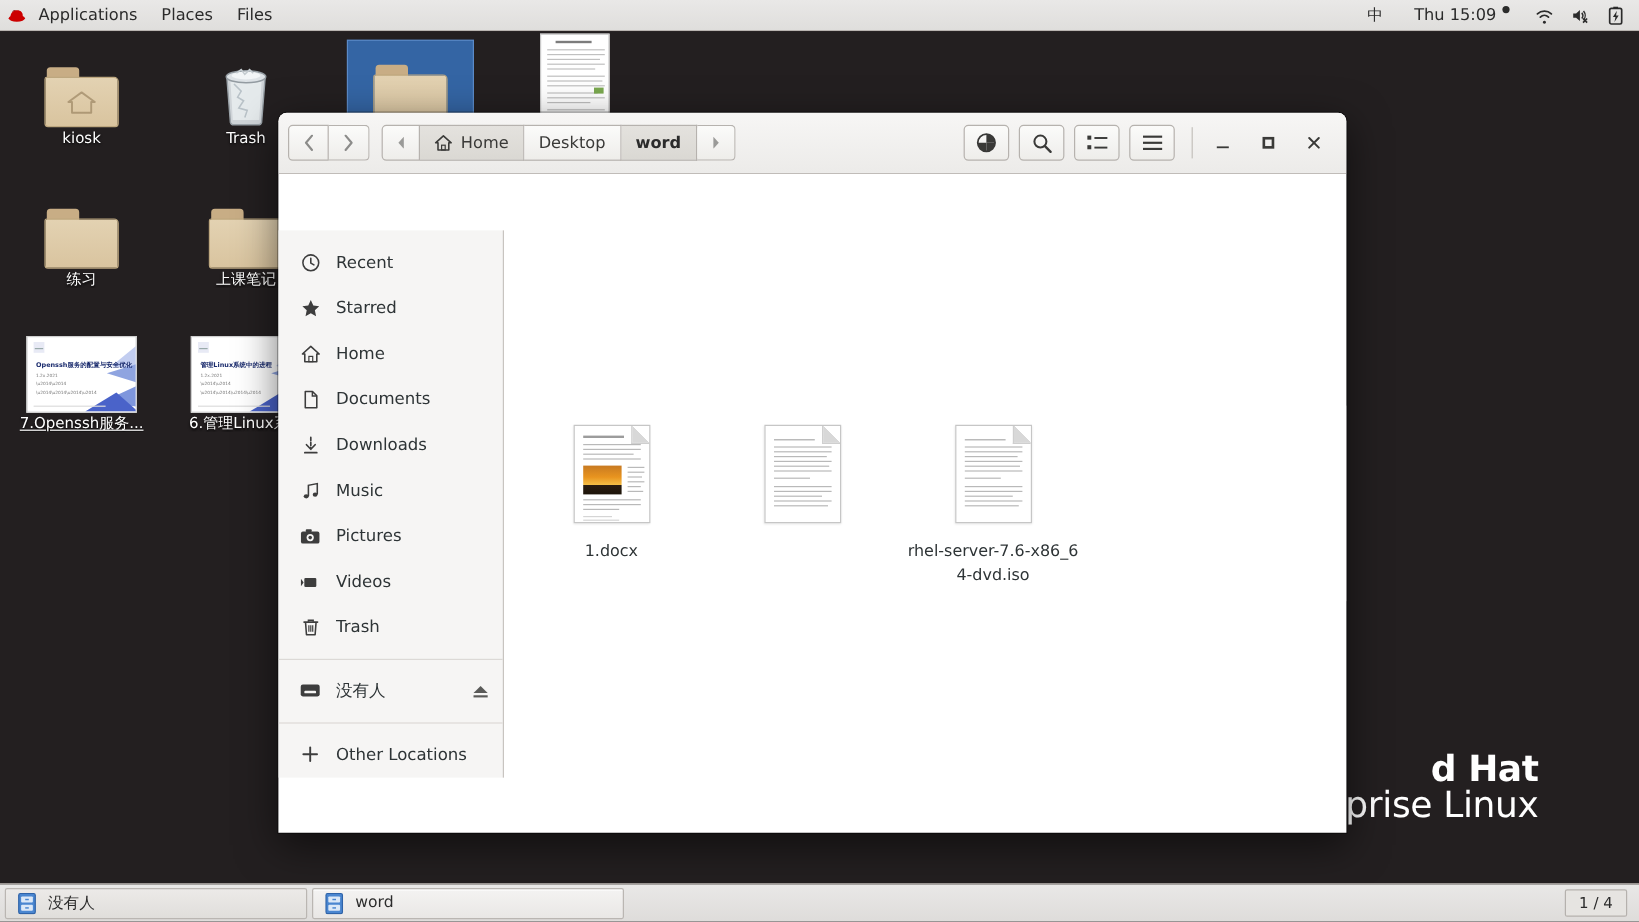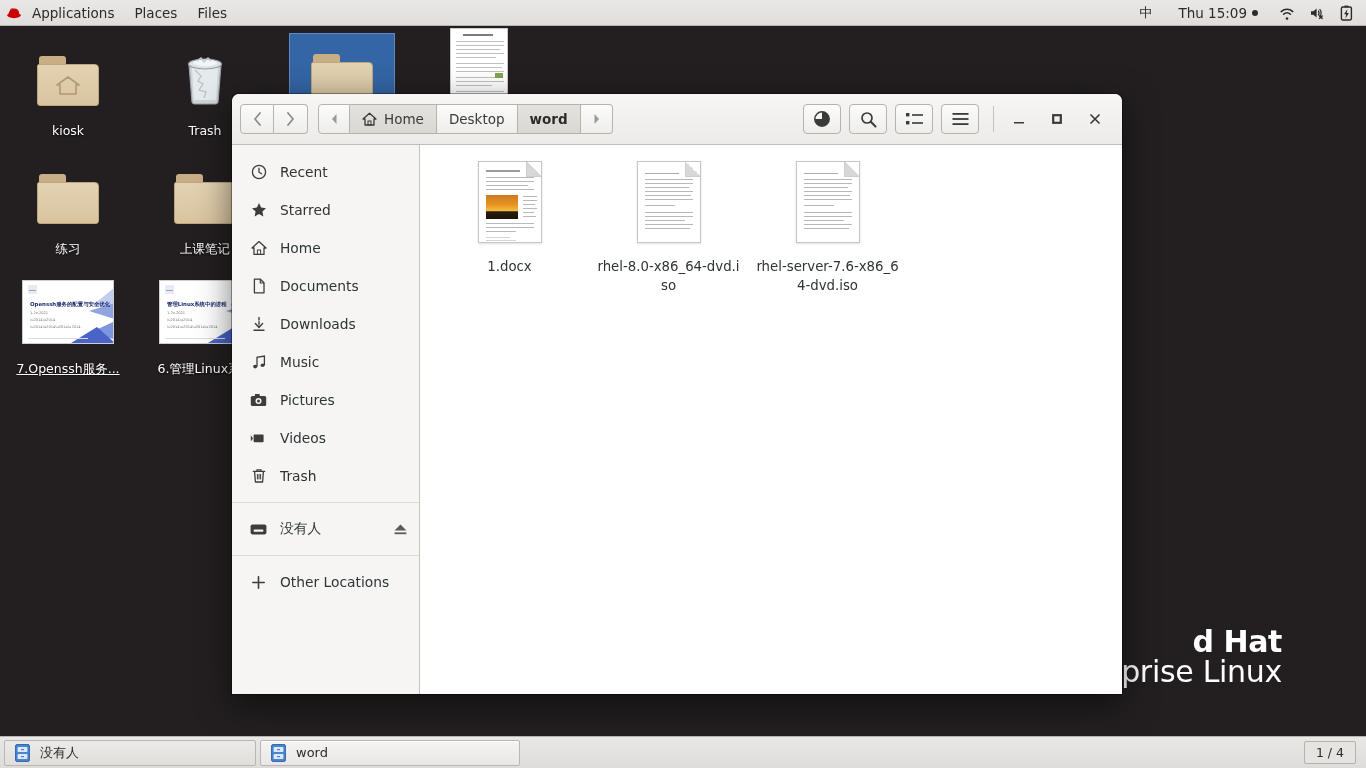--- a/index.html
+++ b/index.html
@@ -20,21 +20,21 @@
   }
   .panel-menu { display: flex; align-items: center; height: 26px; }
   .panel-item {
     padding: 0 10px; height: 26px; display: flex; align-items: center;
     font-size: 13.5px; color: #2b2b2b; cursor: default;
   }
   #rh-logo { width: 22px; height: 26px; display: flex; align-items: center; justify-content: center; padding-left: 6px;}
   .panel-right { margin-left: auto; display: flex; align-items: center; height: 26px; padding-right: 6px; }
   .tray-icon { padding: 0 7px; display: flex; align-items: center; justify-content: center; height: 26px; }
   #ime-indicator { padding: 0 12px; font-size: 13px; color: #2b2b2b; }
-  #clock { padding: 0 14px; font-size: 13.5px; color: #2b2b2b; display: flex; align-items: center; gap: 5px;}
+  #clock { padding: 0 14px; font-size: 13.5px; color: #2b2b2b; display: flex; align-items: flex-start; gap: 5px;}
   .clock-dot { width: 6px; height: 6px; border-radius: 50%; background: #2b2b2b; display: inline-block;}
 
   
   #desktop {
     position: absolute; left: 0; top: 26px; width: 1366px; height: 710px;
     background: #231f20;
   }
   #rhel-watermark {
     position: absolute; right: 84px; bottom: 48px;
     text-align: right; color: #ffffff; line-height: 1.02;
@@ -42,21 +42,21 @@
     user-select: none;
   }
   #rhel-watermark .l1 { font-size: 30px; font-weight: bold; letter-spacing: -0.4px;}
   #rhel-watermark .l2 { font-size: 30px; font-weight: normal; letter-spacing: -0.3px;}
 
   .desk-icon {
     position: absolute; width: 104px; text-align: center;
     color: #ffffff; font-size: 12.5px;
   }
   .desk-icon .lbl {
-    margin-top: 18px; line-height: 1.15;
+    margin-top: 2px; line-height: 1.15;
     text-shadow: 0 1px 2px rgba(0,0,0,0.9);
     white-space: nowrap; overflow: hidden; text-overflow: ellipsis;
   }
   .desk-icon.selected .thumbwrap { background: #3465a4; box-shadow: 0 0 0 1px #5b8ac7; }
   .ico-art { height: 66px; display: flex; align-items: flex-end; justify-content: center; }
 
   
   .folder { width: 62px; height: 50px; position: relative; }
   .folder .tab {
     position: absolute; left: 2px; top: 0; width: 27px; height: 10px;
@@ -131,21 +131,21 @@
   .crumb-label { display:flex; align-items:center; gap:7px;}
 
   .hb-right { margin-left: auto; display: flex; align-items: center; }
   .hb-right .btn { border-radius: 4px; margin-left: 8px; width: 38px; }
   .wm-sep { width: 1px; height: 26px; background: #c4c0bb; margin: 0 6px 0 14px; }
   .wmbtn {
     width: 38px; height: 34px; display: flex; align-items: center; justify-content: center;
     color: #3a3a38; cursor: default;
   }
 
-  #fm-body { flex: 1; display: flex; min-height: 0; }
+  #fm-body { flex: 1; display: flex; min-height: 0; align-items: center; }
   #fm-sidebar {
     width: 188px; flex: 0 0 188px; background: #f6f5f4;
     border-right: 1px solid #c8c4c0;
     padding-top: 8px; overflow: hidden;
   }
   .side-item {
     height: 38px; display: flex; align-items: center; gap: 13px;
     padding: 0 10px 0 18px; font-size: 13.8px; color: #2e3436; cursor: default;
   }
   .side-ico { width: 17px; height: 17px; display: flex; align-items: center; justify-content: center; color:#3d3d3d;}
@@ -649,21 +649,20 @@
                 <div class="tl" style="top:33px;width:46px;"></div>
                 <div class="tl" style="top:37px;width:48px;"></div>
                 <div class="tl" style="top:43px;width:30px;"></div>
                 <div class="tl" style="top:50px;width:48px;"></div>
                 <div class="tl" style="top:54px;width:48px;"></div>
                 <div class="tl" style="top:58px;width:40px;"></div>
                 <div class="tl" style="top:62px;width:48px;"></div>
                 <div class="tl" style="top:66px;width:45px;"></div>
               </div>
             </div>
-            <div class="file-name">rhel-8.0-x86_64-dvd.iso</div>
           </div>
 
           <div class="file-item">
             <div class="thumb-box">
               <div class="doc-thumb">
                 <div class="dogear"></div>
                 <div class="tl" style="top:11px;width:34px;background:#aaa;"></div>
                 <div class="tl" style="top:17px;width:48px;"></div>
                 <div class="tl" style="top:21px;width:48px;"></div>
                 <div class="tl" style="top:25px;width:44px;"></div>

